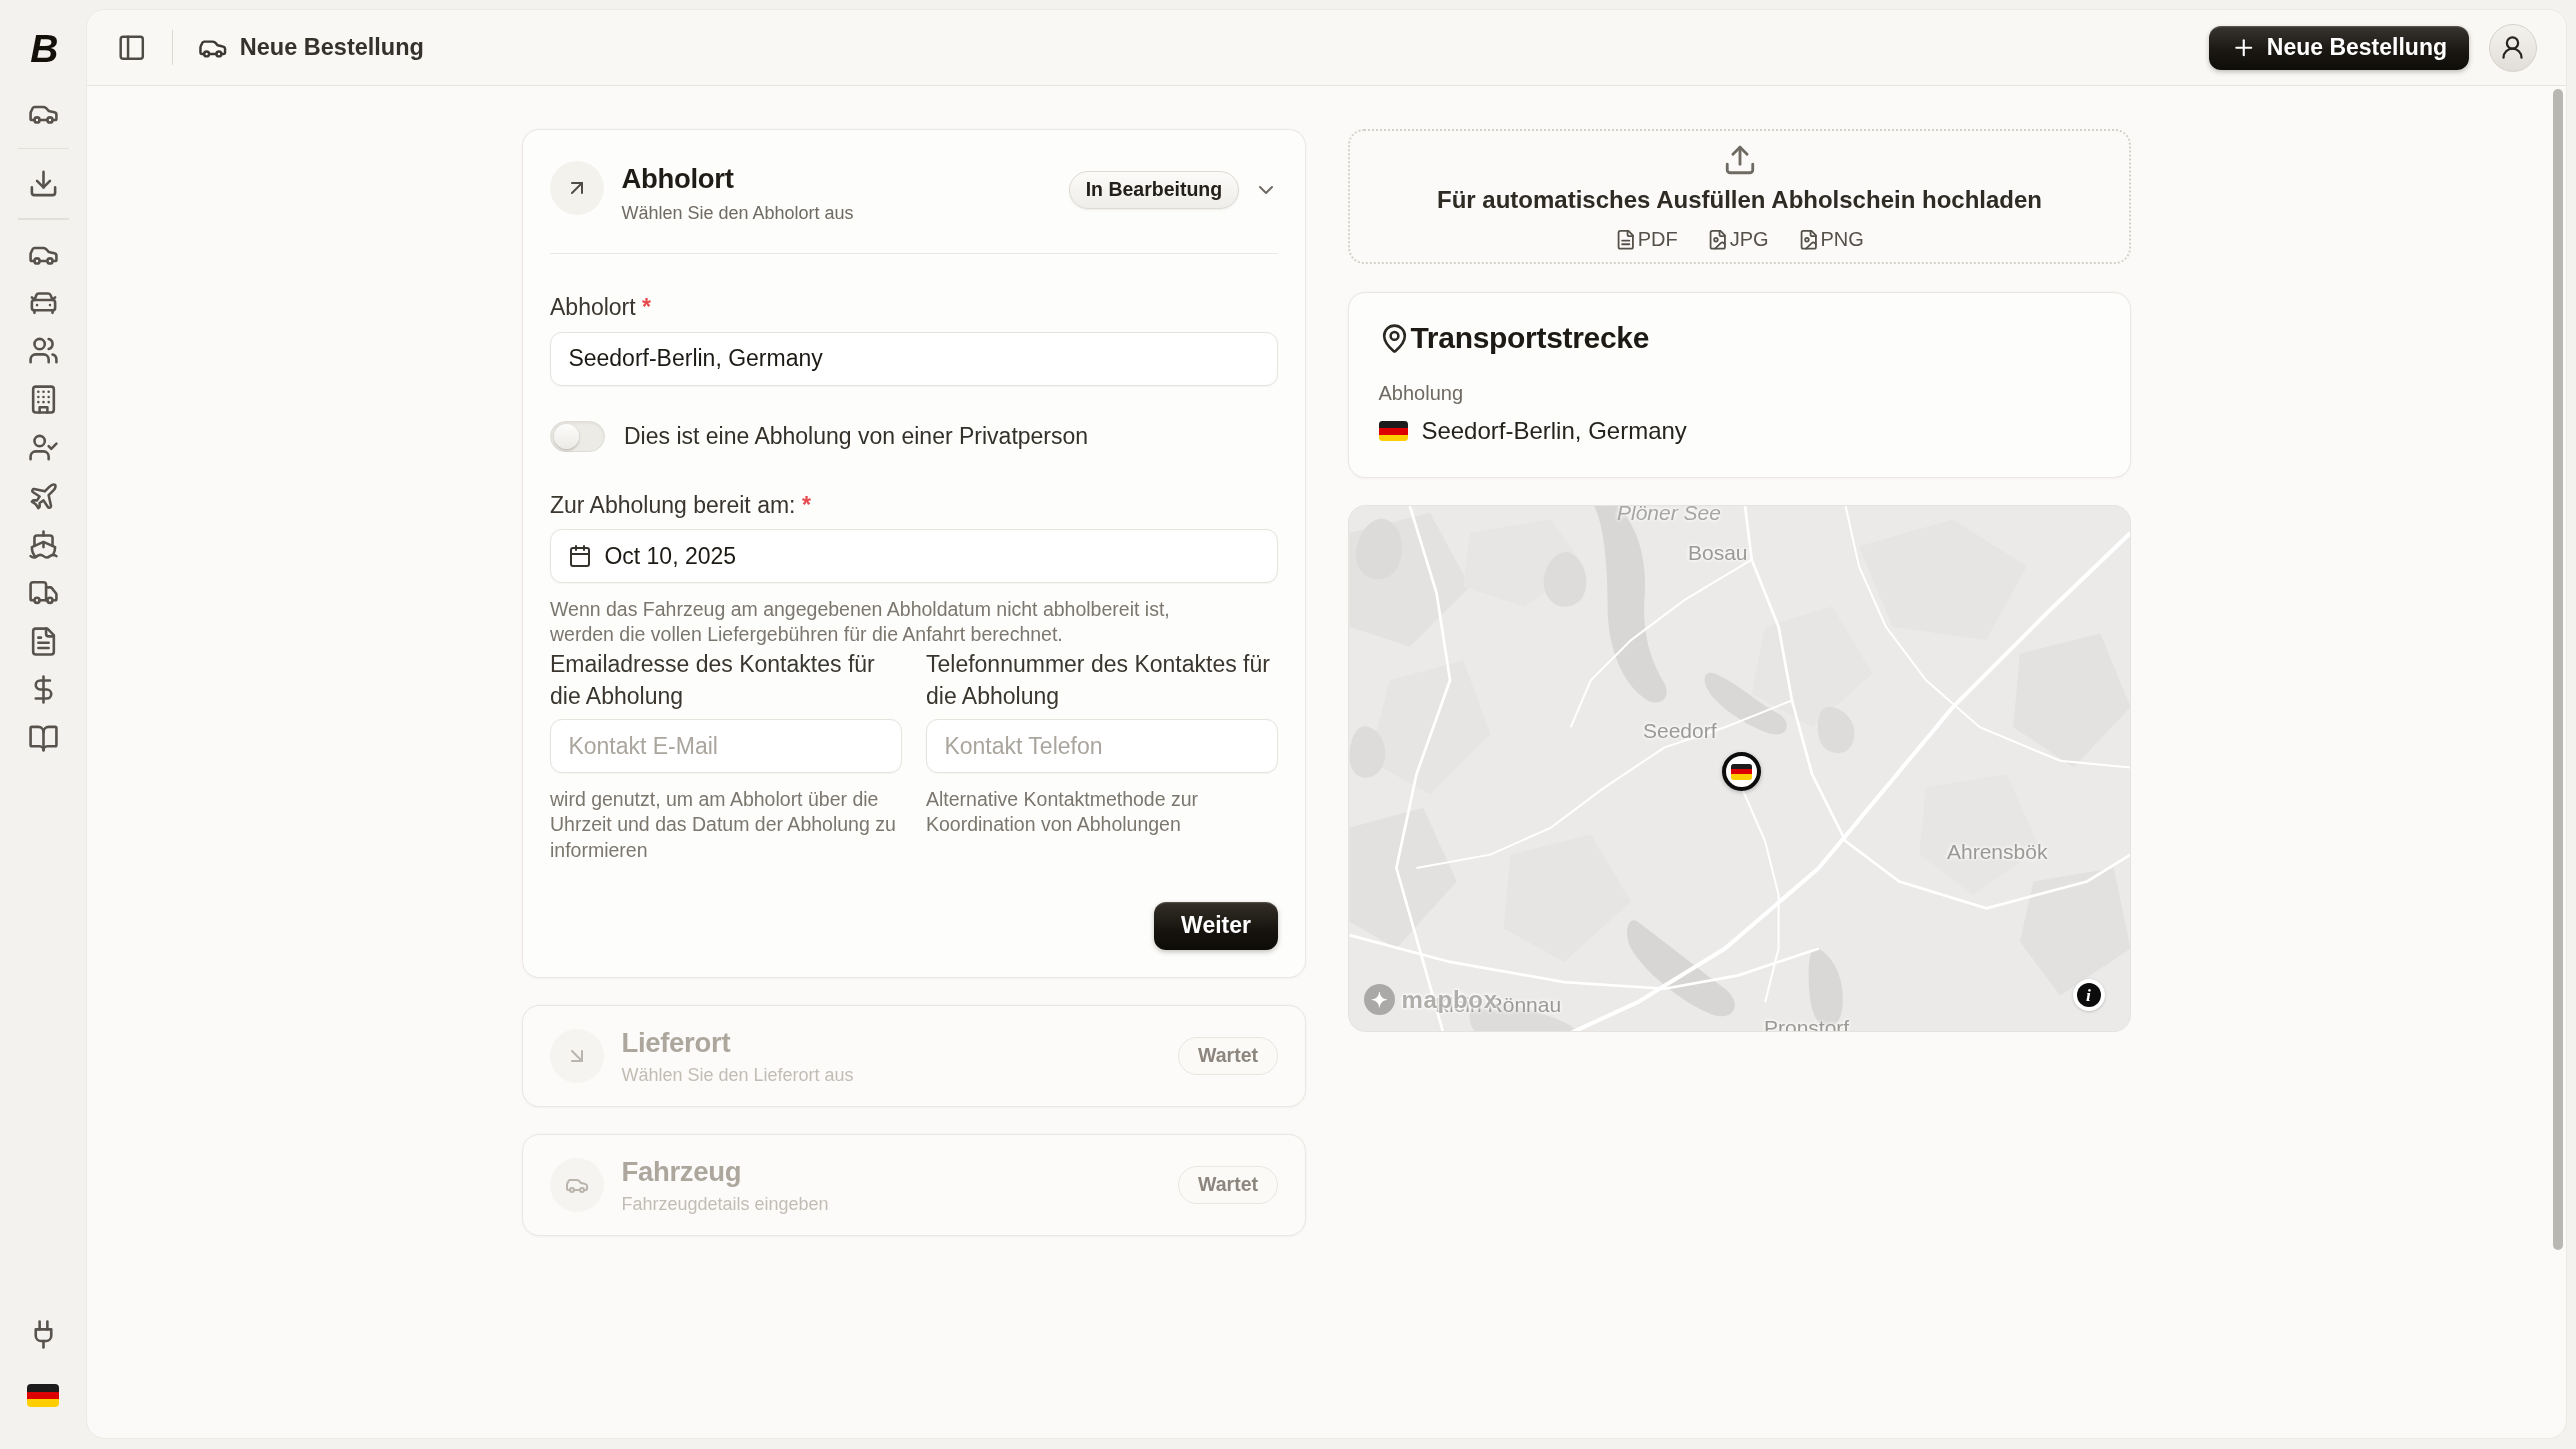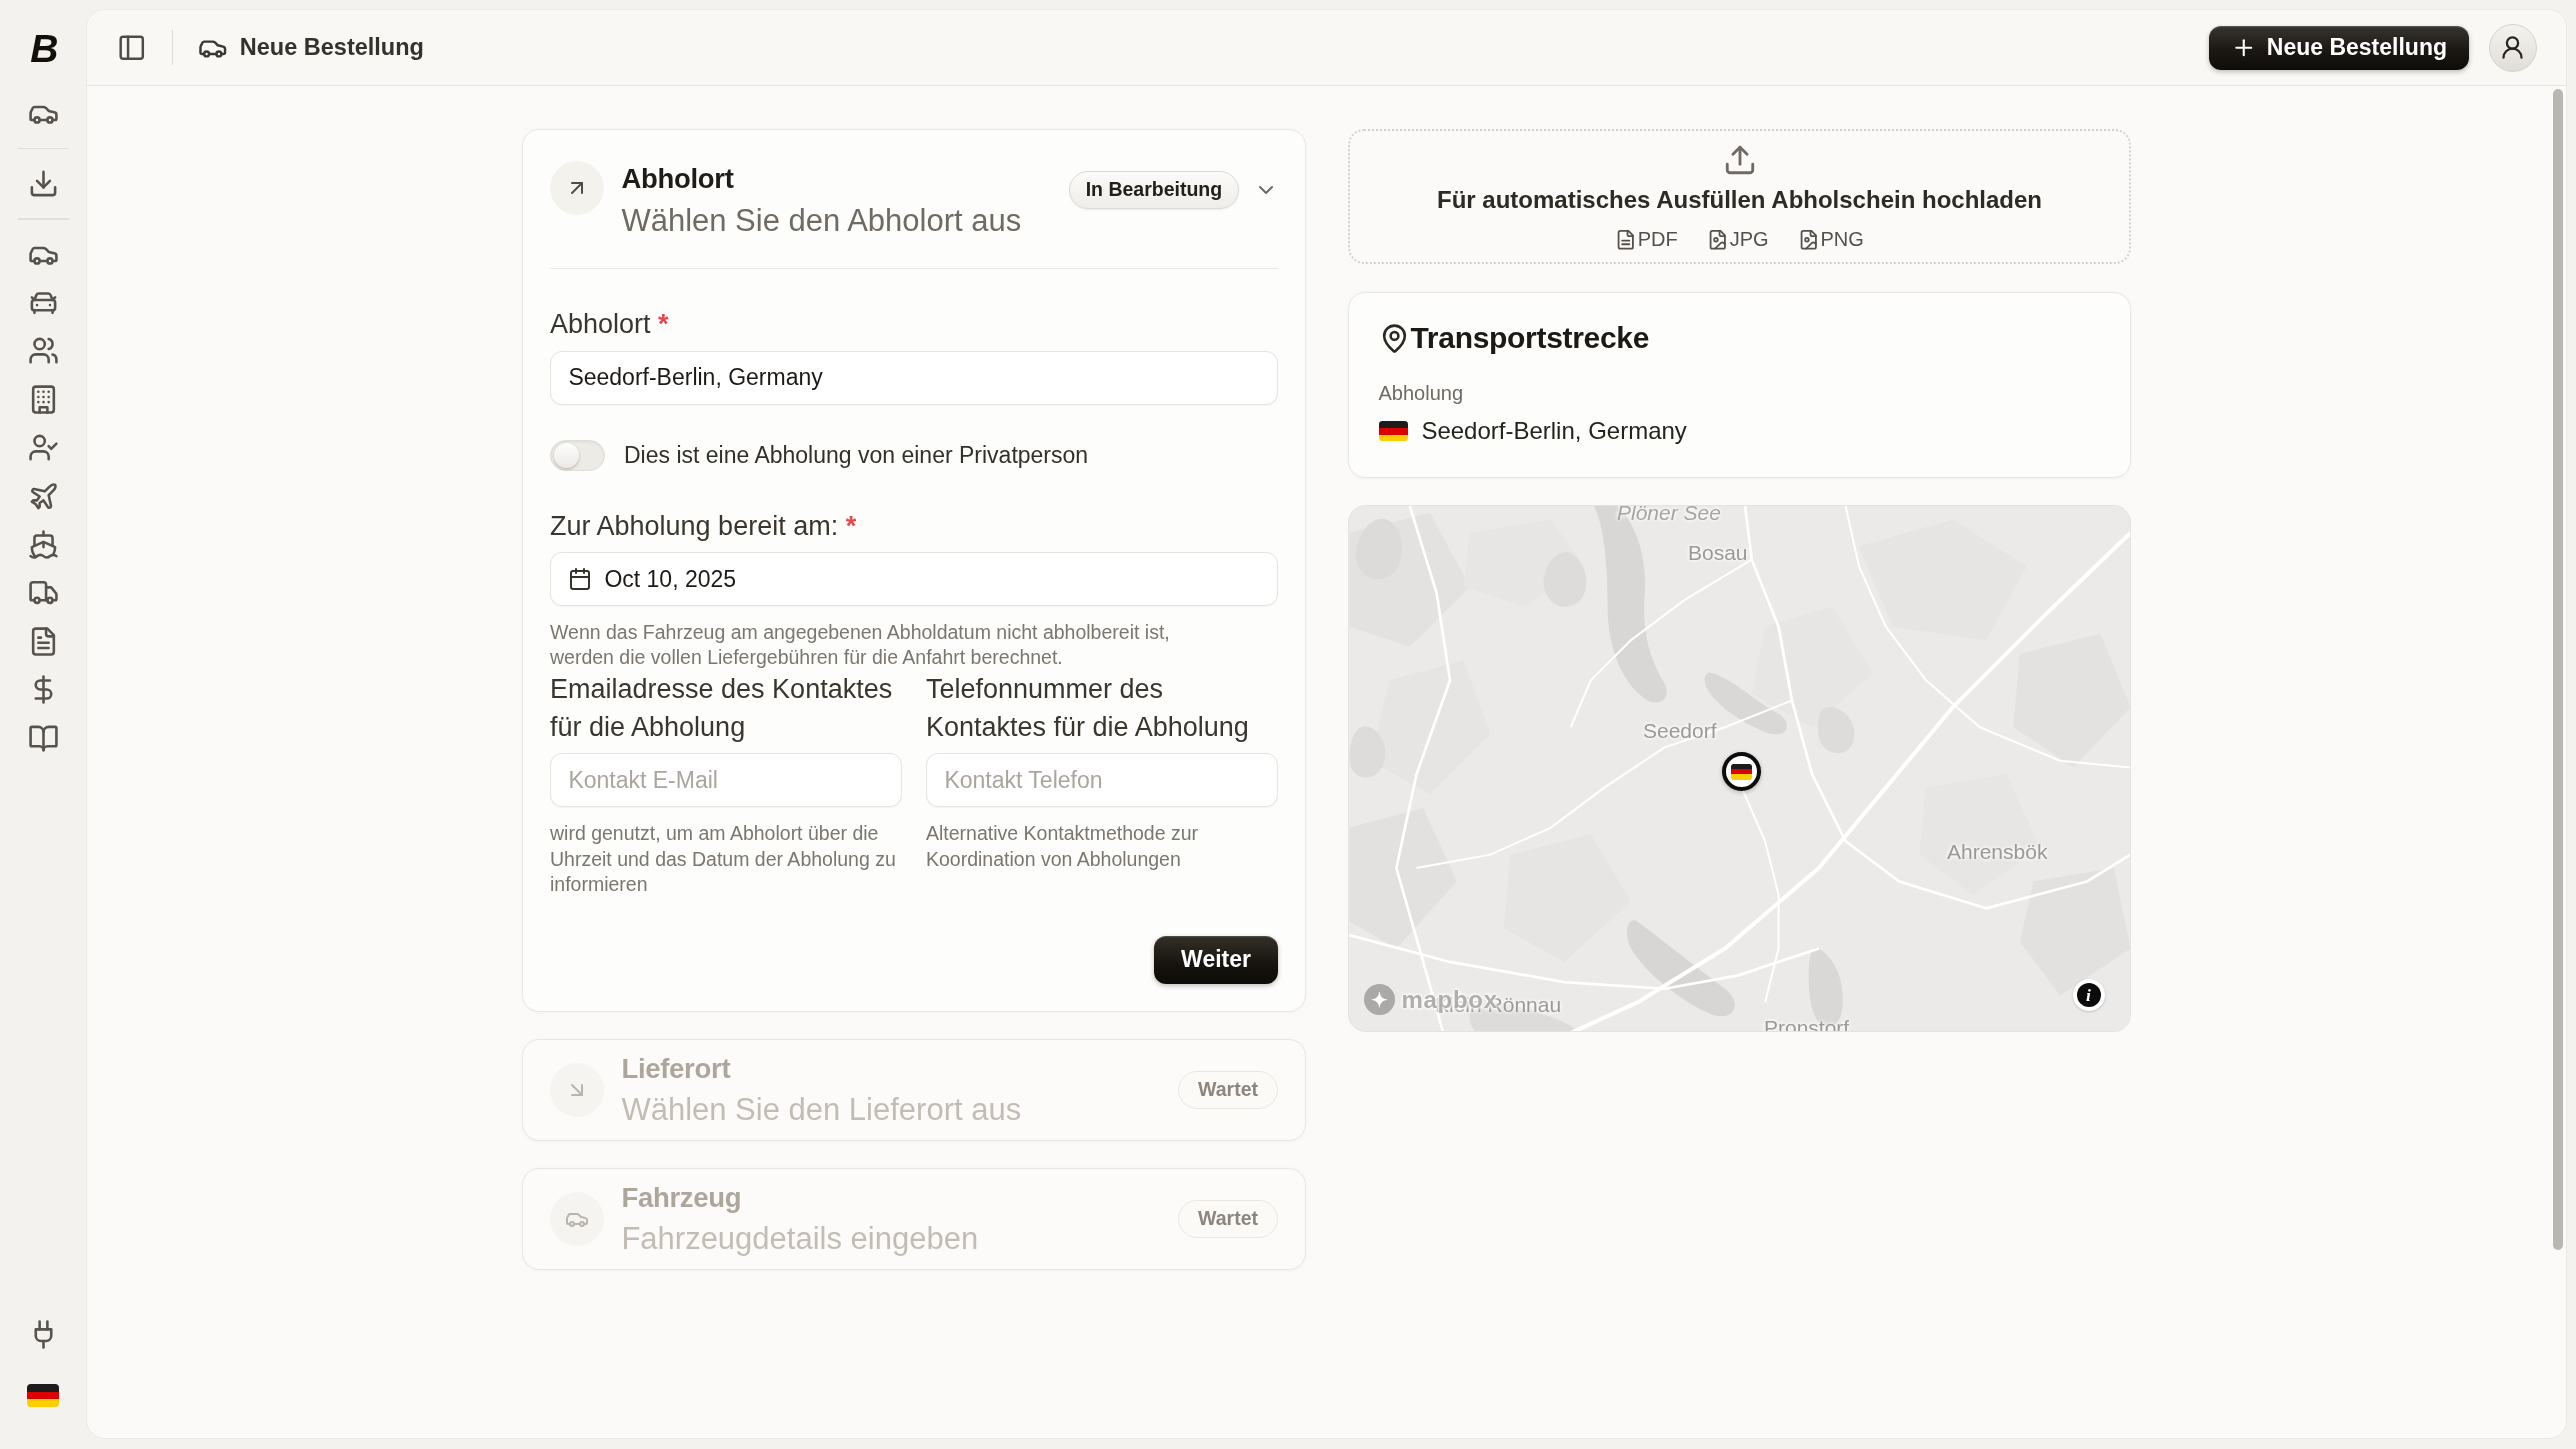--- a/index.html
+++ b/index.html
@@ -54,28 +54,28 @@
   .col-right{position:absolute;left:1261px;top:43px;width:783px}
 
   
   .card{background:#fdfdfb;border:0.7px solid #eae7e2;border-radius:17.4px;box-shadow:0 0.7px 2.7px rgba(40,30,10,.04)}
   .card.main-step{padding:31px 27px 27px}
   .step-head{display:flex;align-items:flex-start;gap:17.4px}
   .step-circle{width:54px;height:54px;border-radius:50%;background:#f4f2ed;display:flex;align-items:center;justify-content:center;color:#4f4b45}
   .step-circle .ic{width:24px;height:24px}
   .step-titles{padding-top:1.3px}
   .step-title{font-size:27.5px;font-weight:700;color:#1f1c17;letter-spacing:-0.3px}
-  .step-sub{font-size:31px;color:#6f6a62;margin-top:8px}
+  .step-sub{font-size:18px;color:#6f6a62;margin-top:8px}
   .step-right{margin-left:auto;display:flex;align-items:center;gap:14.8px;padding-top:9.4px}
   .pill-status{display:inline-block;padding:6.7px 16px;border-radius:670px;font-size:19.5px;font-weight:700;color:#23201b;
     background:linear-gradient(180deg,#fcfbf9,#efede9);border:0.7px solid #ddd9d3;box-shadow:0 1.3px 2px rgba(30,20,5,.06)}
   .chev{width:24px;height:24px;color:#6f6a63;cursor:pointer}
   .card-sep{height:0.7px;background:#ece9e4;margin-top:29.5px}
 
-  .f-label{font-size:27px;color:#3a362f;font-weight:500}
+  .f-label{font-size:23px;color:#3a362f;font-weight:500}
   .f-label .req{color:#e5484d;font-weight:700}
   .t-input{display:flex;align-items:center;gap:12px;height:54px;background:#fff;border:1.3px solid #e7e4de;border-radius:12px;
     padding:0 17.4px;box-shadow:0 0.7px 1.3px rgba(40,30,10,.04)}
   .t-input input{border:none;outline:none;background:transparent;font-family:inherit;font-size:23px;color:#1d1a15;width:100%}
   .t-input input::placeholder{color:#aaa59d}
   .t-input .ic{width:24px;height:24px;color:#35312b}
   .help{font-size:19.5px;color:#7b766e;line-height:1.32;margin-top:13.4px}
 
   .toggle-row{display:flex;align-items:center;gap:19px;margin-top:35px}
   .toggle{width:55px;height:31px;border-radius:670px;background:#edebe6;border:0.7px solid #e0ddd7;position:relative;cursor:pointer;

